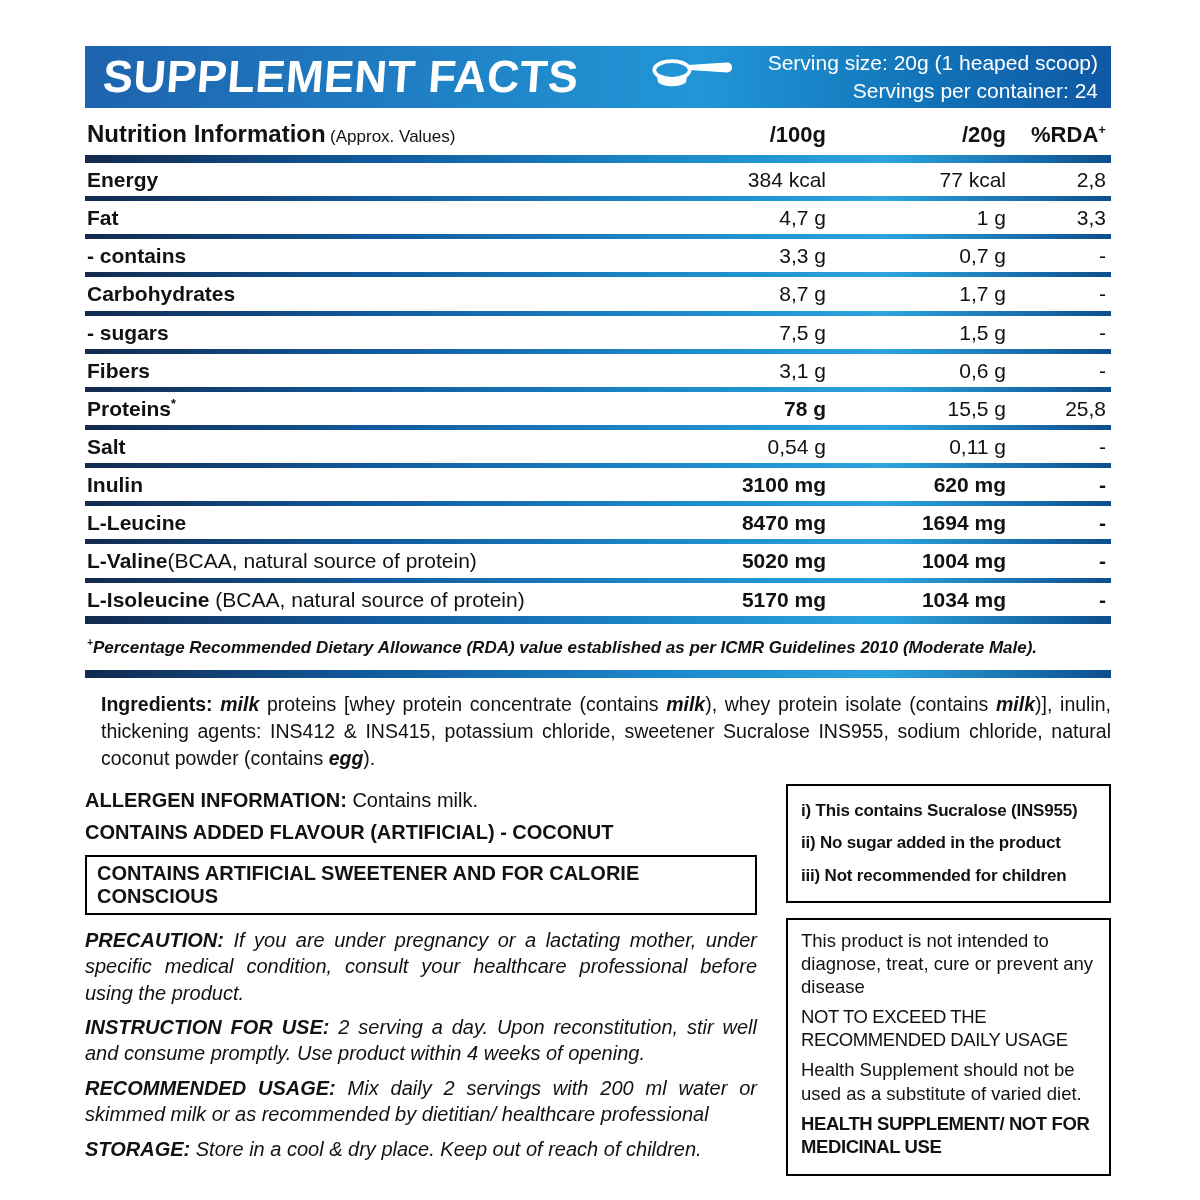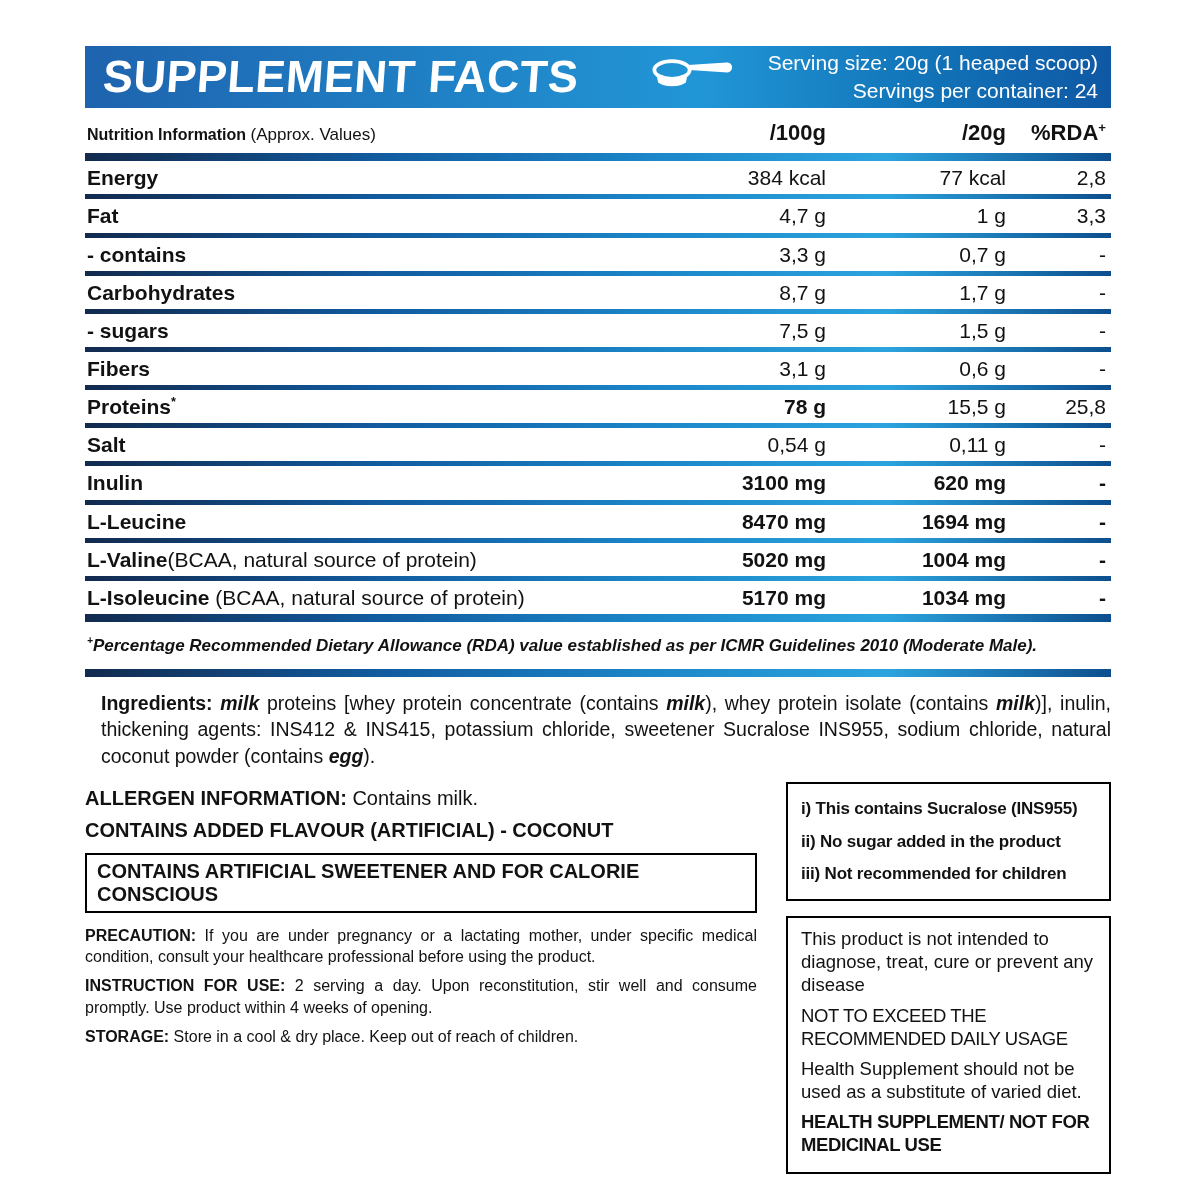--- a/index.html
+++ b/index.html
@@ -20,21 +20,21 @@
   }
   .sf-title {
     font-size: 45px; font-weight: 900; letter-spacing: 0.5px;
     padding-left: 18px; transform: skewX(-4deg); white-space: nowrap;
   }
   .scoop { margin-left: 72px; flex: 0 0 auto; }
   .serving-block { margin-left: auto; text-align: right; font-size: 21px; line-height: 1.32; padding-right: 13px; }
 
   
   .nut-head { display: grid; grid-template-columns: 1fr 160px 180px 100px; align-items: baseline; padding: 12px 5px 7px 2px; }
-  .nut-title { font-size: 16px; font-weight: bold; }
+  .nut-title { font-size: 24px; font-weight: bold; }
   .nut-note { font-size: 17px; font-weight: normal; }
   .colh { font-size: 22px; font-weight: bold; text-align: right; }
   sup { font-size: 60%; vertical-align: super; }
 
   .hr { height: 5px; background: linear-gradient(90deg, #122a4e 0%, #115a9e 28%, #1b86c8 55%, #2ba4de 78%, #0d4e8e 100%); }
   .hr.thick { height: 8px; }
 
   .row { display: grid; grid-template-columns: 1fr 160px 180px 100px; align-items: baseline; padding: 5px 5px 4px 2px; font-size: 21px; line-height: 1.15; }
   .row .name { font-weight: bold; }
   .row .name .suffix { font-weight: normal; }
@@ -53,21 +53,21 @@
   .em { font-weight: bold; font-style: italic; }
 
   
   .cols { display: flex; margin-top: 12px; }
   .left-col { width: 672px; }
   .right-col { width: 325px; margin-left: auto; }
 
   .allergen-line { font-size: 20px; margin: 5px 0 9px; }
   .flavour-line { font-size: 20px; font-weight: bold; margin: 0 0 11px; }
   .sw-box { border: 2px solid #000; padding: 5px 10px; font-weight: bold; font-size: 20px; margin: 8px 0 12px; }
-  .para { font-size: 16px; line-height: 1.32; text-align: justify; margin-bottom: 8px; }
+  .para { font-size: 20px; line-height: 1.32; text-align: justify; margin-bottom: 8px; font-style: italic; }
 
   .rbox { border: 2.5px solid #000; padding: 9px 13px; }
   .rbox1 { font-size: 17px; font-weight: bold; line-height: 1.9; letter-spacing: -0.2px; }
   .rbox2 { margin-top: 15px; font-size: 18.5px; line-height: 1.25; }
   .rbox2 p { margin-bottom: 7px; }
   .rbox2 .caps { letter-spacing: -0.4px; }
   .rbox2 .strong { font-weight: bold; letter-spacing: -0.4px; }
 </style>
 </head>
 <body>
@@ -212,20 +212,23 @@
       <div class="allergen-line">
         <span class="blabel">ALLERGEN INFORMATION: </span><span>Contains milk.</span>
       </div>
       <div class="flavour-line">CONTAINS ADDED FLAVOUR (ARTIFICIAL) - COCONUT</div>
       <div class="sw-box">CONTAINS ARTIFICIAL SWEETENER AND FOR CALORIE CONSCIOUS</div>
       <p class="para">
         <span class="blabel">PRECAUTION: </span><span>If you are under pregnancy or a lactating mother, under specific medical condition, consult your healthcare professional before using the product.</span>
       </p>
       <p class="para">
         <span class="blabel">INSTRUCTION FOR USE: </span><span>2 serving a day. Upon reconstitution, stir well and consume promptly. Use product within 4 weeks of opening.</span>
+      </p>
+      <p class="para">
+        <span class="blabel">RECOMMENDED USAGE: </span><span>Mix daily 2 servings with 200 ml water or skimmed milk or as recommended by dietitian/ healthcare professional</span>
       </p>
       <p class="para">
         <span class="blabel">STORAGE: </span><span>Store in a cool &amp; dry place. Keep out of reach of children.</span>
       </p>
     </div>
 
     <div class="right-col">
       <div class="rbox rbox1">
         <div>i) This contains Sucralose (INS955)</div>
         <div>ii) No sugar added in the product</div>

